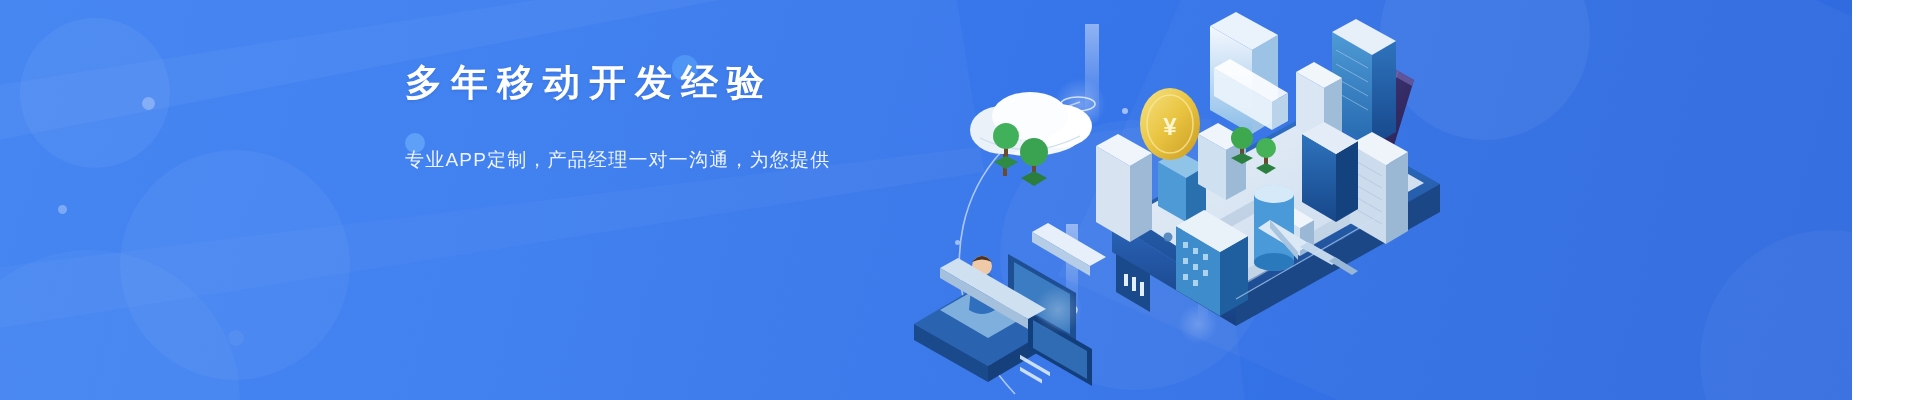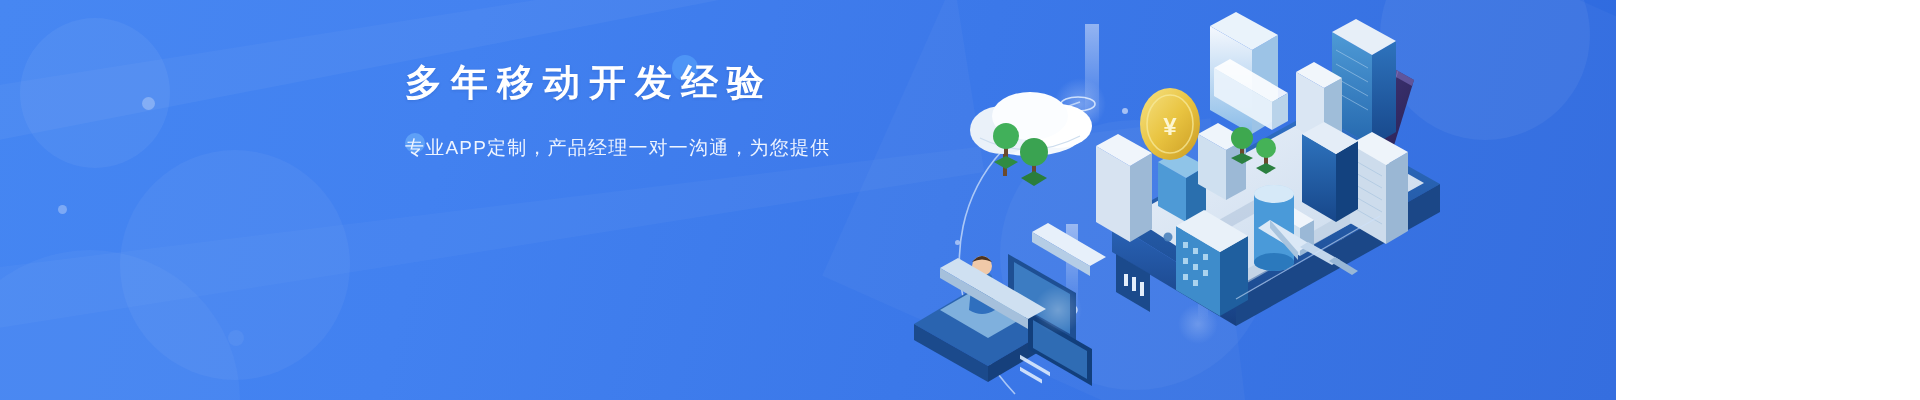--- a/index.html
+++ b/index.html
@@ -2,21 +2,21 @@
 <html><head>
 <meta charset="utf-8">
 <style>
   * { margin:0; padding:0; box-sizing:border-box; }
   html, body {
     width:1920px; height:400px; overflow:hidden;
     font-family:"Liberation Sans","DejaVu Sans",sans-serif;
   }
 
   .banner {
-    position:relative; width:1616px; height:400px; overflow:hidden;
+    position:relative; width:1852px; height:400px; overflow:hidden;
     background:linear-gradient(105deg,#3f82f2 0%,#3c7df0 28%,#3574e9 58%,#2f6ade 100%);
     text-decoration:underline;
   }
 
   
   .bg-layer { position:absolute; inset:0; overflow:hidden; }
 
   .band {
     position:absolute; background:rgba(255,255,255,0.045);
     transform-origin:left center;
@@ -47,21 +47,21 @@
 
   
   .copy { position:absolute; left:405px; top:60px; width:520px; }
 
   .headline {
     color:#ffffff; font-size:37px; font-weight:bold;
     letter-spacing:9px; line-height:46px; white-space:nowrap;
     text-shadow:0 1px 3px rgba(20,60,140,0.18);
   }
 
-  .subcopy { margin-top:26px; }
+  .subcopy { margin-top:38px; }
   .subline {
     color:#eef4ff; font-size:19px; font-weight:normal;
     letter-spacing:1.2px; line-height:31px; white-space:nowrap;
   }
 
   
   .art { position:absolute; left:880px; top:-6px; width:560px; height:410px; }
   .art svg { display:block; }
 </style>
 </head>

